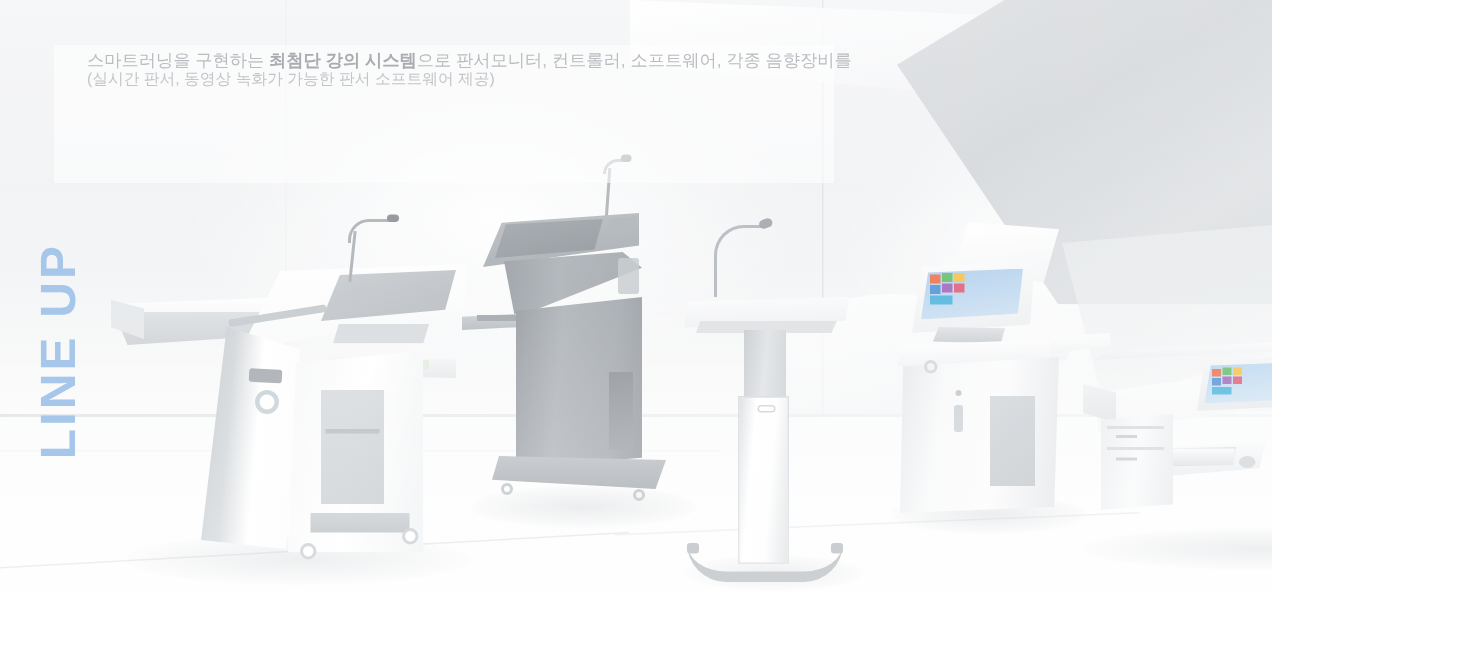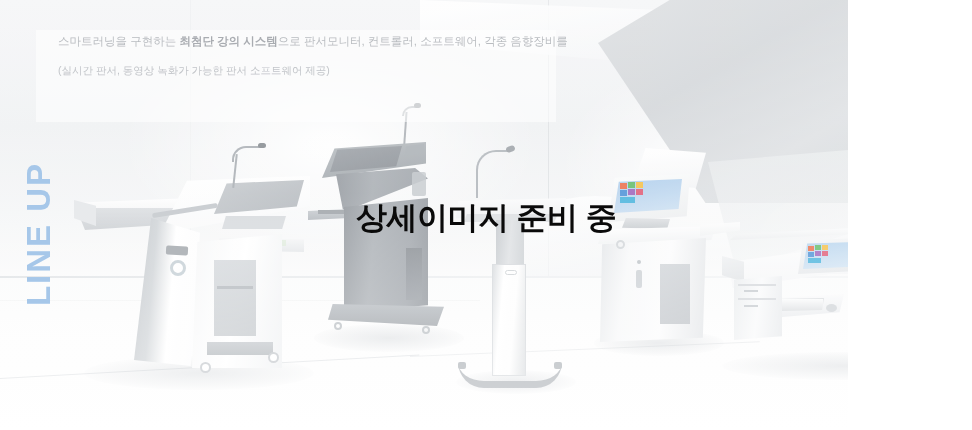--- a/index.html
+++ b/index.html
@@ -77,21 +77,21 @@
     position:absolute; left:36px; top:30px; width:520px; height:92px;
     background:rgba(255,255,255,.55);
   }
   #copy {
     position:absolute; left:58px; top:36px; width:500px;
     color:#b9bcc0; line-height:1;
   }
   .copy-line { white-space:nowrap; }
   #line1 { font-size:11.5px; margin-bottom:0; }
   #line2 { font-size:11.5px; margin-top:18px; }
-  #line3 { font-size:10.5px; margin-top:17px; color:#c2c5c9; }
+  #line3 { font-size:10.5px; color:#c2c5c9; }
   .copy-line b { font-weight:bold; color:#a9acb1; }
 
   
   #lineup {
     position:absolute; left:-46px; top:212px; width:170px; height:44px;
     transform:rotate(-90deg); transform-origin:center center;
     font-size:33px; font-weight:bold; letter-spacing:2px;
     color:#a6c7e9; text-align:center; line-height:44px;
     white-space:nowrap;
   }
@@ -289,15 +289,14 @@
   <div id="veil"></div>
 
   <div id="copy-panel"></div>
   <div id="copy">
     <div class="copy-line" id="line1"><span>스마트러닝을 구현하는 </span><b>최첨단 강의 시스템</b><span>으로 판서모니터, 컨트롤러, 소프트웨어, 각종 음향장비를</span></div>
     <div class="copy-line" id="line3">(실시간 판서, 동영상 녹화가 가능한 판서 소프트웨어 제공)</div>
   </div>
 
   <div id="lineup">LINE UP</div>
 
-  <div id="overlay-label">상세이미지 준비 중</div>
 
 </div>
 
 </body></html>

